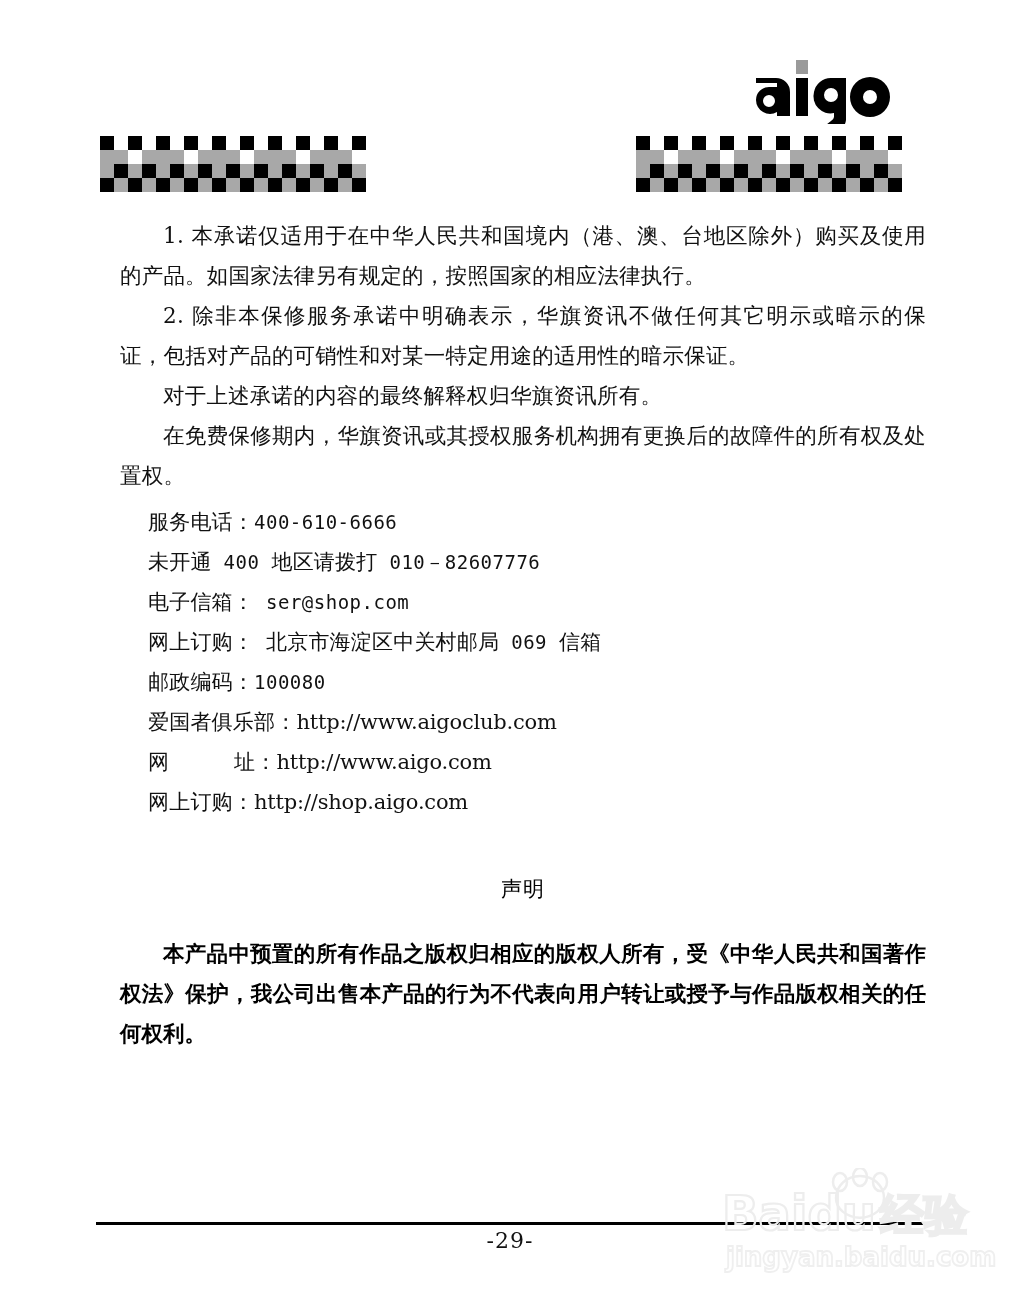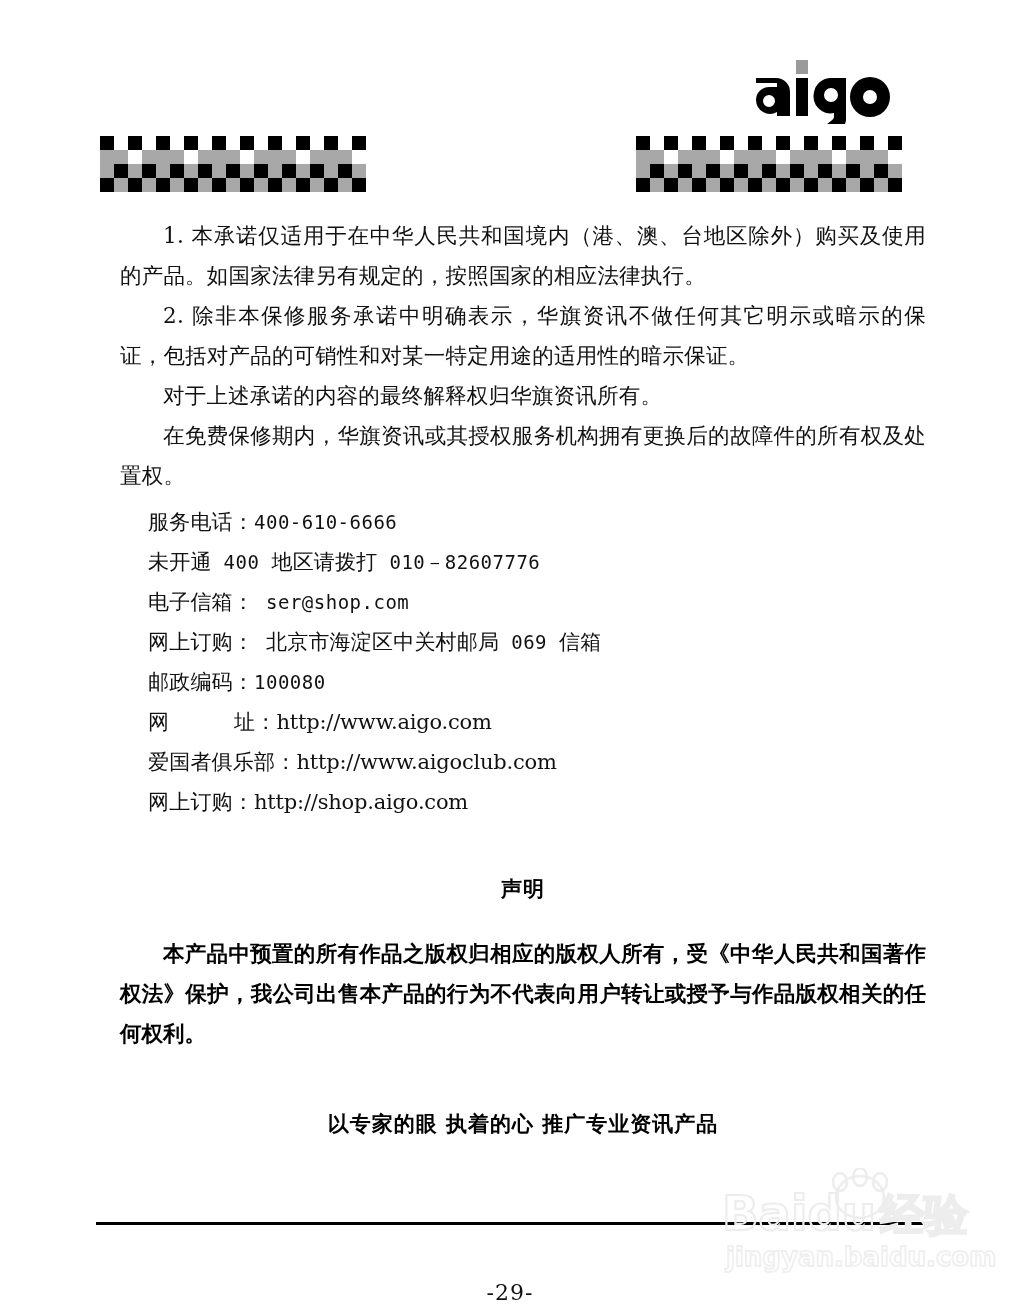--- a/index.html
+++ b/index.html
@@ -88,21 +88,20 @@
   .declaration {
     margin-top: 50px;
   }
   .decl-title {
     font-family: "DejaVu Sans", sans-serif;
     font-size: 21px;
     text-align: center;
     line-height: 34px;
     margin-bottom: 2px;
     letter-spacing: 1px;
-    font-weight: bold;
   }
   .decl-body {
     font-family: "DejaVu Serif", serif;
     font-weight: bold;
     font-size: 21.5px;
     line-height: 40px;
     text-align: justify;
     text-justify: inter-ideograph;
     text-indent: 43px;
     color: #000;
@@ -125,21 +124,21 @@
     position: absolute;
     left: 96px;
     top: 1222px;
     width: 828px;
     height: 3px;
     background: #000;
   }
   .page-number {
     position: absolute;
     left: 0;
-    top: 1280px;
+    top: 1228px;
     width: 1020px;
     text-align: center;
     font-family: "DejaVu Serif", serif;
     font-size: 22px;
     letter-spacing: 1px;
     color: #111;
   }
 
   
   .watermark {
@@ -337,39 +336,38 @@
     <div class="contact-row">
       <span class="label">网上订购：</span><span class="gap-sm"></span><span class="label">北京市海淀区中关村邮局</span><span class="gap-sm"></span><span class="mono">069</span><span class="gap-sm"></span><span class="label">信箱</span>
     </div>
 
 
     <div class="contact-row">
       <span class="label">邮政编码：</span><span class="mono">100080</span>
     </div>
 
     <div class="contact-row">
+      <span class="label">爱国者俱乐部：</span><span class="serif-url">http://www.aigoclub.com</span>
+    </div>
+
+    <div class="contact-row">
       <span class="spaced">网</span><span class="label">址：</span><span class="serif-url">http://www.aigo.com</span>
-    </div>
-
-    <div class="contact-row">
-      <span class="label">爱国者俱乐部：</span><span class="serif-url">http://www.aigoclub.com</span>
     </div>
 
     <div class="contact-row">
       <span class="label">网上订购：</span><span class="serif-url">http://shop.aigo.com</span>
     </div>
 
   </div>
 
   <div class="declaration">
     <div class="decl-title">声明</div>
     <div class="decl-body">本产品中预置的所有作品之版权归相应的版权人所有，受《中华人民共和国著作权法》保护，我公司出售本产品的行为不代表向用户转让或授予与作品版权相关的任何权利。</div>
   </div>
 
-  <div class="slogan">以专家的眼  执着的心  推广专业资讯产品</div>
 
 </div>
 
 <div class="footer-rule"></div>
 <div class="page-number">-29-</div>
 
 <div class="watermark">
   <svg width="300" height="120" viewBox="0 0 300 120" xmlns="http://www.w3.org/2000/svg">
     <g fill="none" stroke="#ededed" stroke-width="2.5">
 

